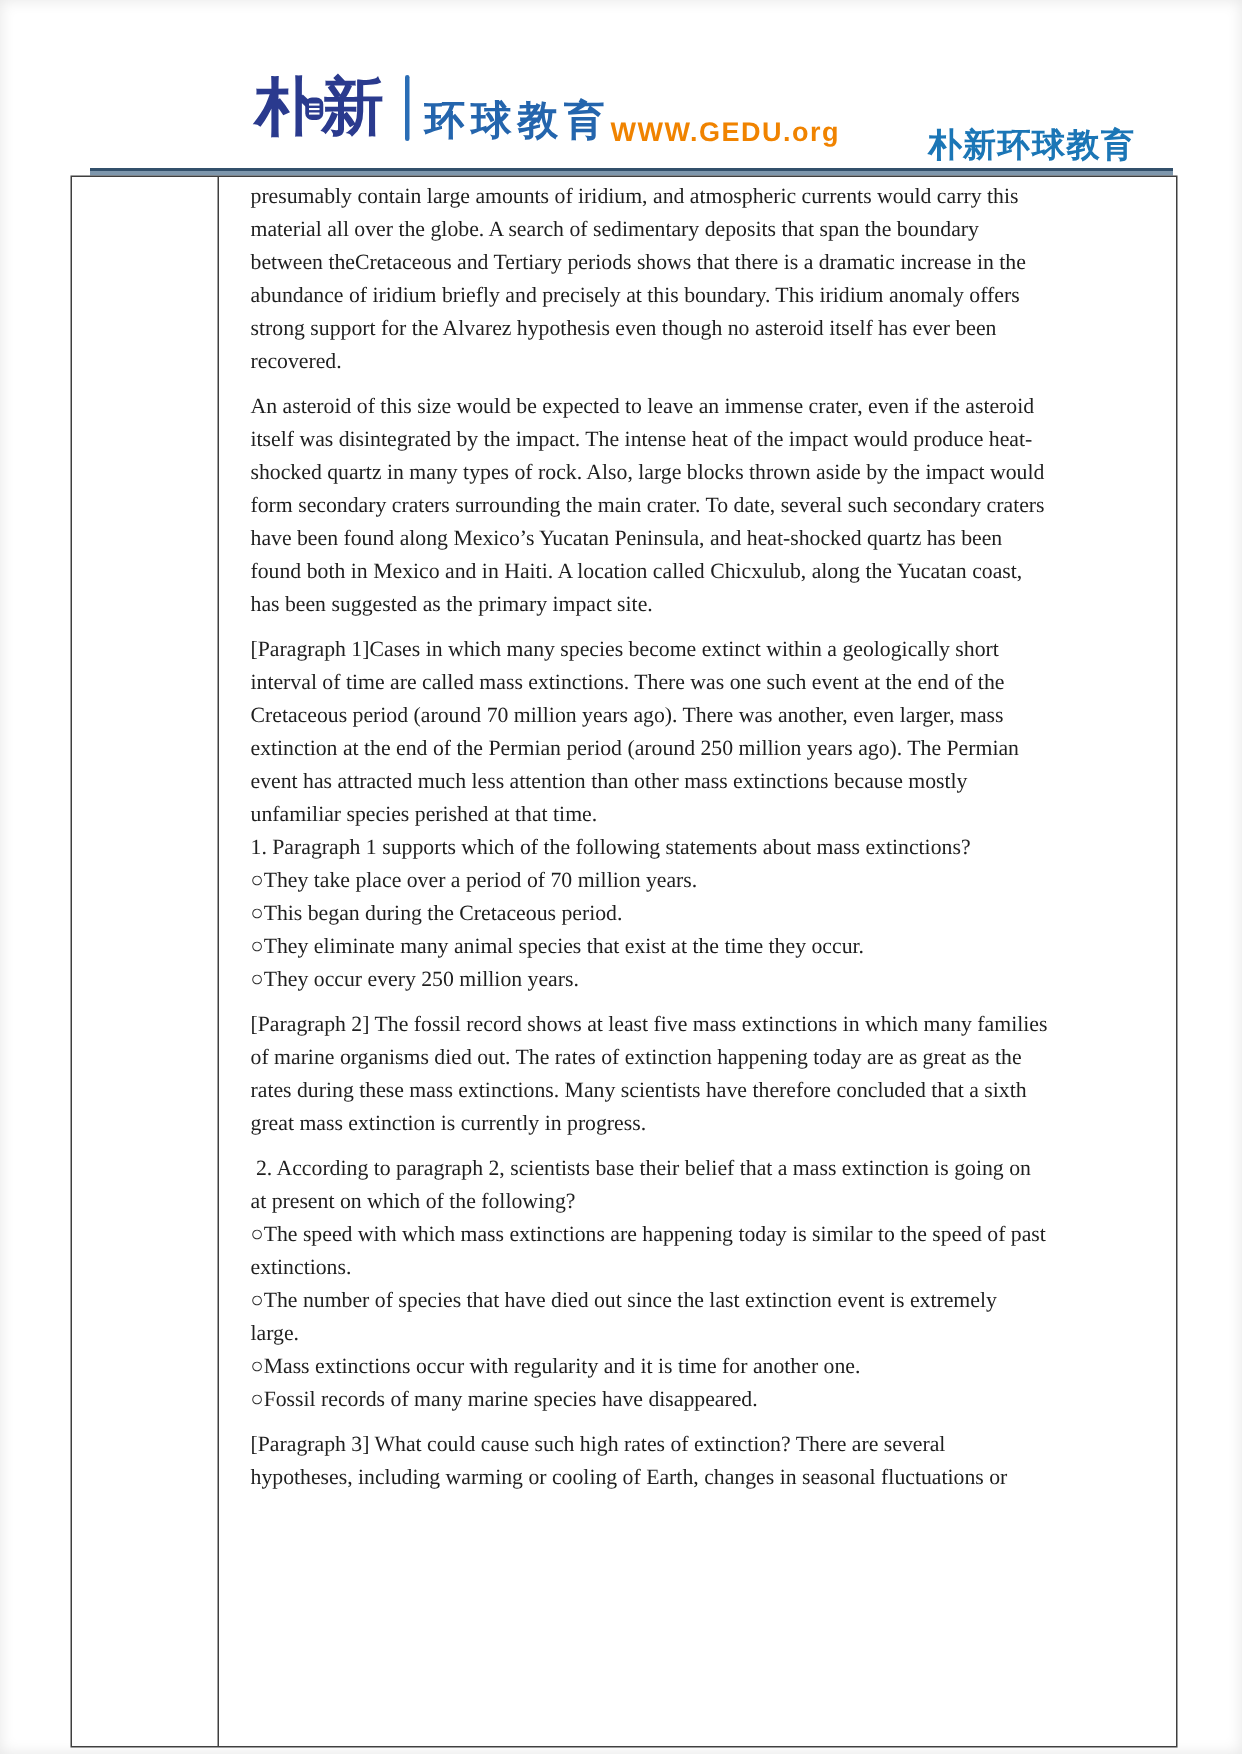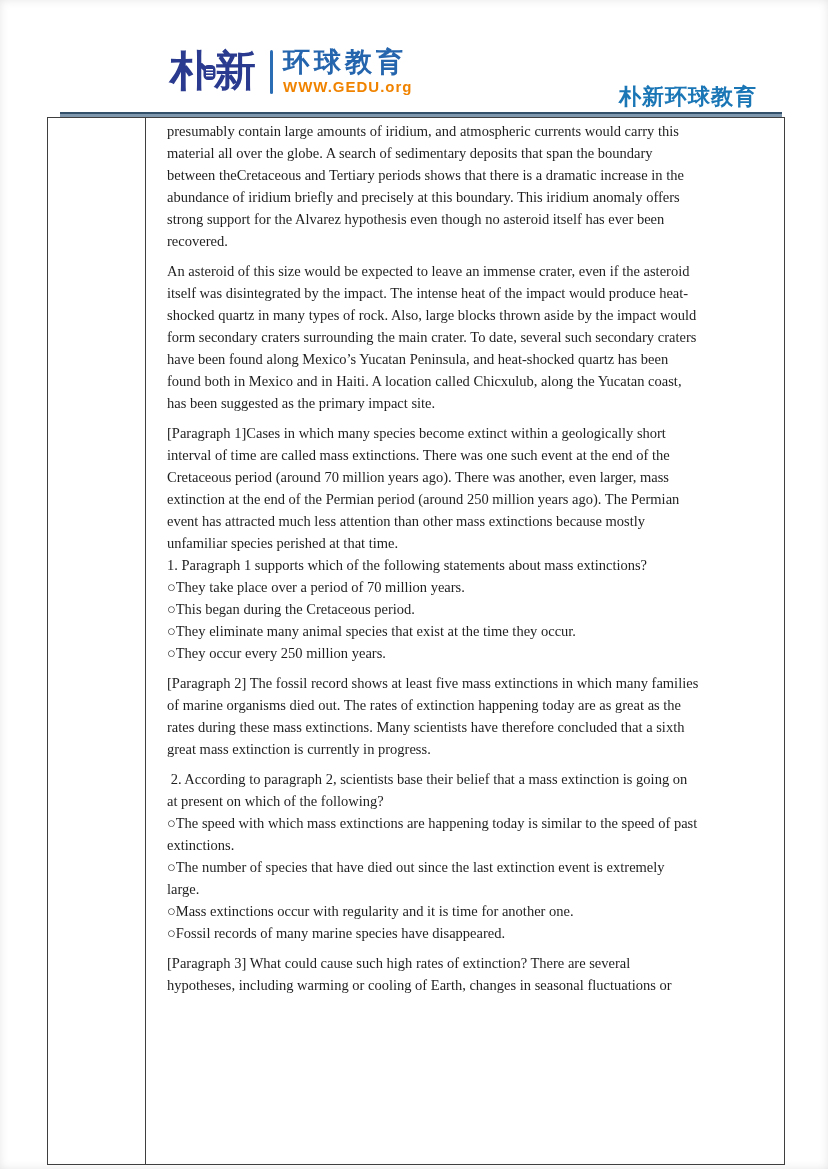--- a/index.html
+++ b/index.html
@@ -12,28 +12,28 @@
     box-shadow:inset 0 0 10px rgba(0,0,0,0.10);
   }
   
   .logo{position:absolute;left:170px;top:42px;height:66px;display:flex;align-items:flex-start;}
   .brand{
     position:relative;font-family:"Liberation Sans", sans-serif;
     font-weight:bold;font-size:42px;line-height:58px;color:#2a3a8e;letter-spacing:2px;text-align:right;
   }
   .fist{position:absolute;left:33px;top:22px;width:13px;height:17px;}
   .logo-sep{width:3px;height:44px;background:#2a6db5;margin:8px 10px 0 12px;border-radius:2px;}
-  .logo-sub{display:flex;flex-direction:column;align-items:flex-start;margin-top:4px;}
+  .logo-sub{display:flex;flex-direction:row;align-items:flex-end;margin-top:22px;}
   .logo-name{
     font-family:"Liberation Sans", sans-serif;font-weight:bold;
     font-size:27px;line-height:32px;color:#2465ad;letter-spacing:4px;
   }
   .logo-url{
     font-family:"Liberation Sans", sans-serif;font-weight:bold;
-    font-size:15px;line-height:16px;color:#f08300;letter-spacing:1px;margin-top:1px;
+    font-size:18px;line-height:16px;color:#f08300;letter-spacing:1px;margin-top:1px;
   }
   .right-title{
     position:absolute;right:71px;top:82px;
     font-family:"Liberation Sans", sans-serif;font-weight:bold;
     font-size:22px;color:#1b76b6;letter-spacing:1px;
   }
   .header-rule{
     position:absolute;left:60px;top:112px;width:722px;height:5px;
     background:linear-gradient(to bottom,#33506b 0%,#33506b 45%,#7e97ad 45%,#7e97ad 100%);
   }

